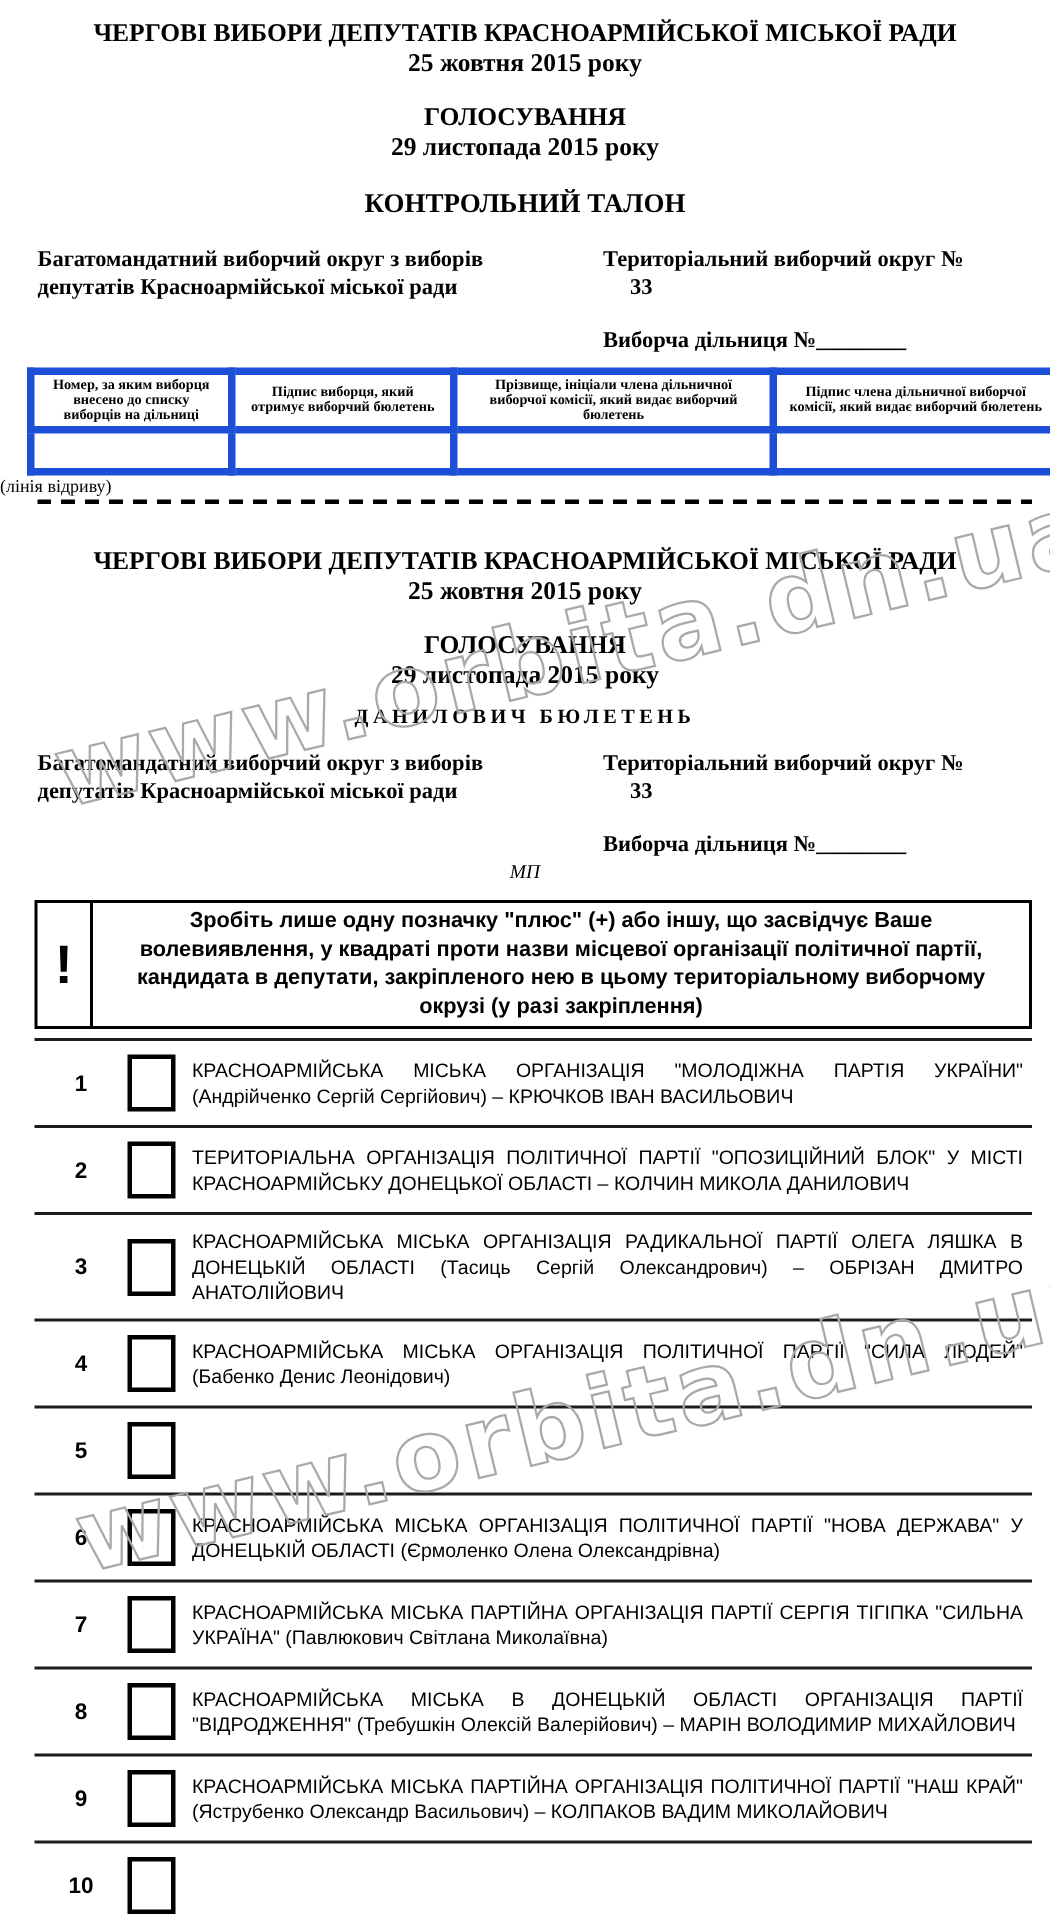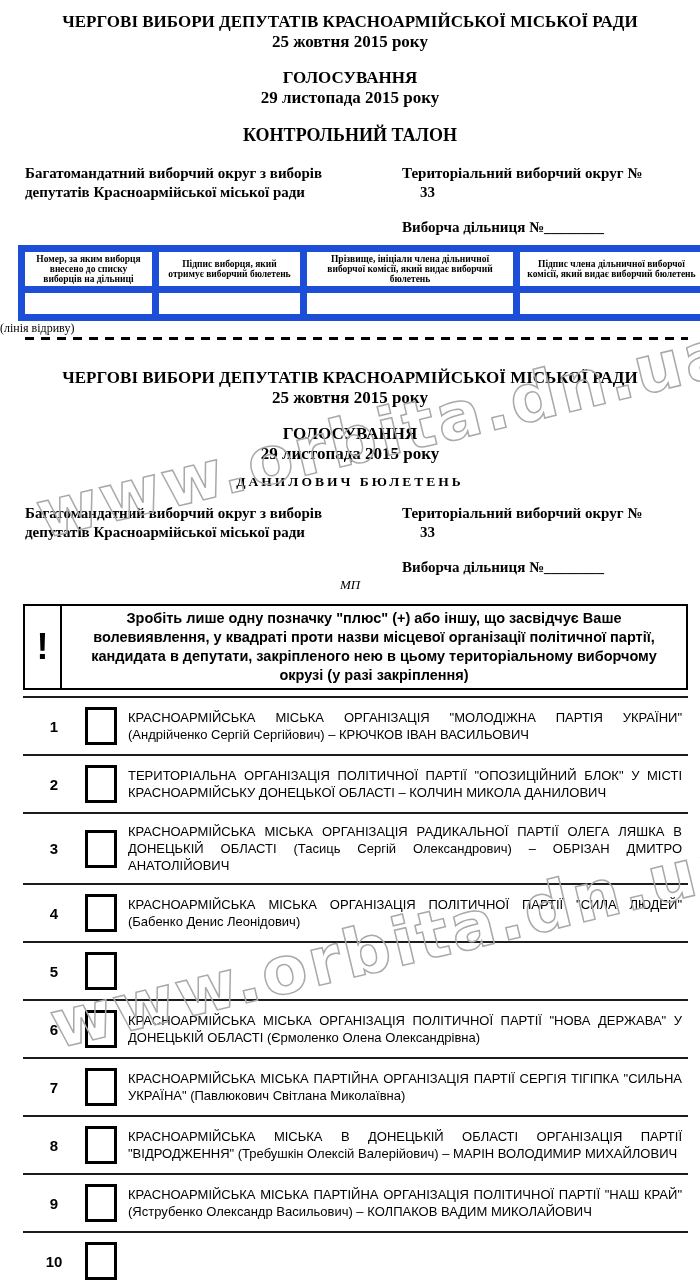--- a/index.html
+++ b/index.html
@@ -32,21 +32,21 @@
   
   .district { display:flex; justify-content:space-between; margin:18px 25px 0 25px; }
   .district .dleft  { width:330px; font-weight:bold; font-size:15px; line-height:19px; }
   .district .dright { width:273px; font-weight:bold; font-size:15px; line-height:19px; }
   .district .dright .line2 { margin-top:16px; }
   .num33 { display:inline-block; margin-left:18px; }
   .mp { text-align:center; font-style:italic; font-size:13px; line-height:14px; margin-top:1px; }
 
   
   table.ctable { border-collapse:collapse; margin:8px 0 0 18px; width:669px; table-layout:fixed; }
-  .ctable th, .ctable td { border:7px solid #1d4ed8; }
+  .ctable th, .ctable td { border:5px solid #1d4ed8; }
   .ctable th {
     font-size:9.5px; line-height:10px; font-weight:bold;
     text-align:center; vertical-align:middle; padding:2px 6px; height:30px;
   }
   .ctable td { height:28px; }
   .c1{width:134px}.c2{width:148px}.c3{width:213px}.c4{width:190px}
   .tear-note { text-align:left; font-size:12px; line-height:12px; margin-top:1px; }
   .dashed {
     height:3px; margin:3px 12px 0 25px;
     background:repeating-linear-gradient(90deg,#000 0 9px,transparent 9px 16px);

